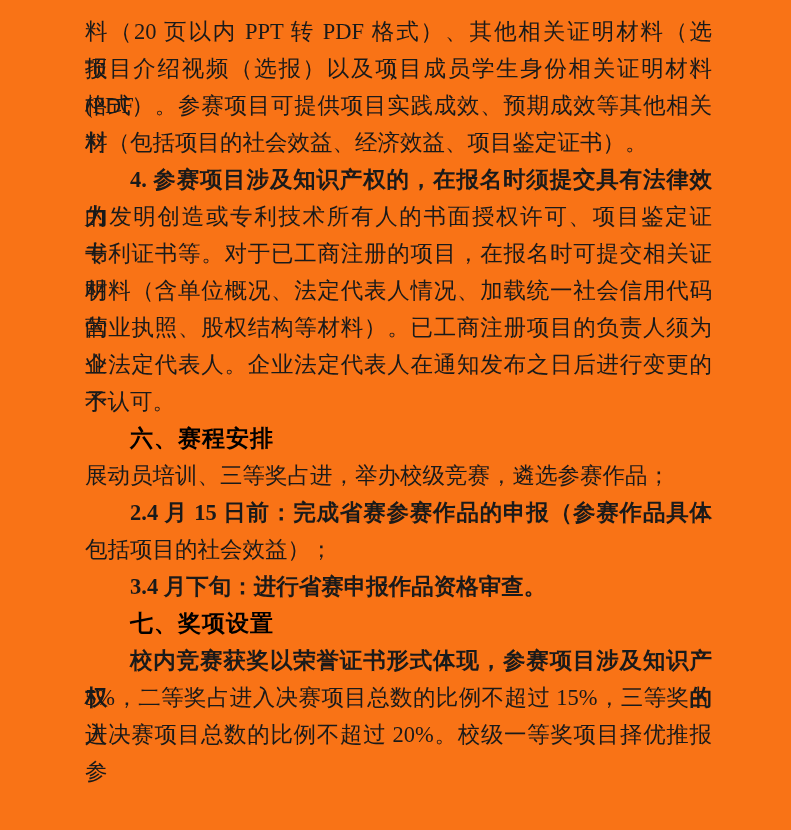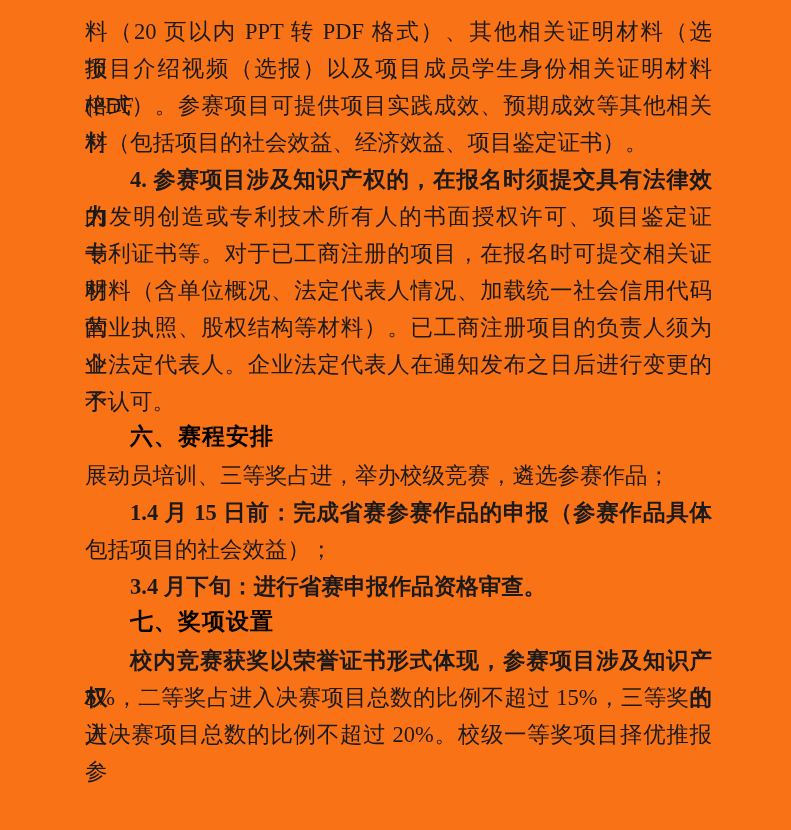--- a/index.html
+++ b/index.html
@@ -27,21 +27,21 @@
   }
   .just {
     text-align: justify;
     text-align-last: justify;
   }
   .ind {
     text-indent: 45px;
     font-weight: bold;
   }
   .heading {
-    font-family: Liberation Mono, monospace;
+    font-family: Liberation Serif, serif;
     font-weight: bold;
     font-size: 23px;
     color: #000000;
     letter-spacing: 1px;
   }
 </style>
 </head>
 <body>
 
 <div class="page">
@@ -51,20 +51,20 @@
   <div class="ln">料（包括项目的社会效益、经济效益、项目鉴定证书）。</div>
   <div class="ln just ind">4. 参赛项目涉及知识产权的，在报名时须提交具有法律效力</div>
   <div class="ln just">的发明创造或专利技术所有人的书面授权许可、项目鉴定证书、</div>
   <div class="ln just">专利证书等。对于已工商注册的项目，在报名时可提交相关证明</div>
   <div class="ln just">材料（含单位概况、法定代表人情况、加载统一社会信用代码的</div>
   <div class="ln just">营业执照、股权结构等材料）。已工商注册项目的负责人须为企</div>
   <div class="ln just">业法定代表人。企业法定代表人在通知发布之日后进行变更的不</div>
   <div class="ln">予认可。</div>
   <div class="ln heading ind">六、赛程安排</div>
   <div class="ln">展动员培训、三等奖占进，举办校级竞赛，遴选参赛作品；</div>
-  <div class="ln just ind">1.4 月 15 日前：完成省赛参赛作品的申报（参赛作品具体</div>
+  <div class="ln just ind">2.4 月 15 日前：完成省赛参赛作品的申报（参赛作品具体</div>
   <div class="ln">包括项目的社会效益）；</div>
   <div class="ln ind">3.4 月下旬：进行省赛申报作品资格审查。</div>
   <div class="ln heading ind">七、奖项设置</div>
   <div class="ln just ind">校内竞赛获奖以荣誉证书形式体现，参赛项目涉及知识产权的</div>
   <div class="ln just">5%，二等奖占进入决赛项目总数的比例不超过 15%，三等奖占进</div>
   <div class="ln just">入决赛项目总数的比例不超过 20%。校级一等奖项目择优推报参</div>
 </div>
 
 </body></html>

